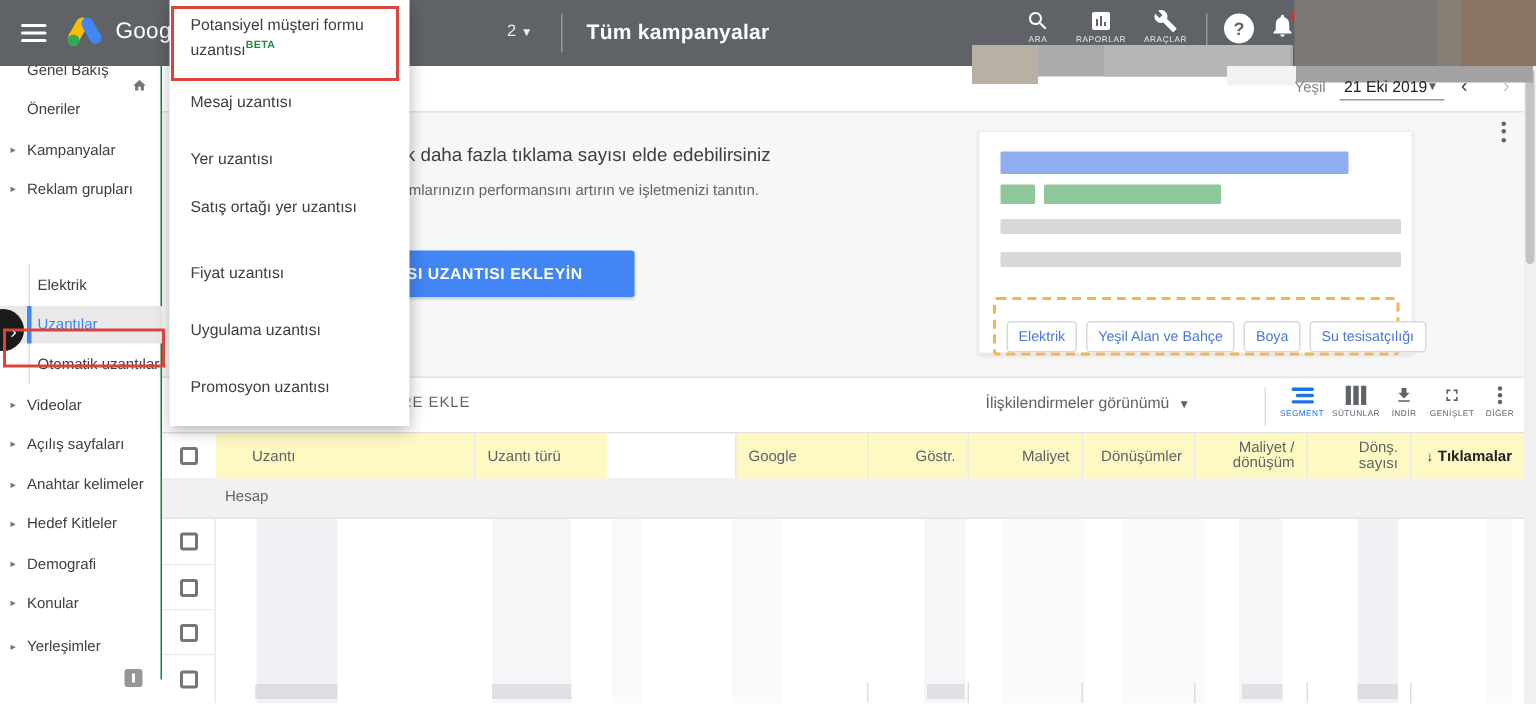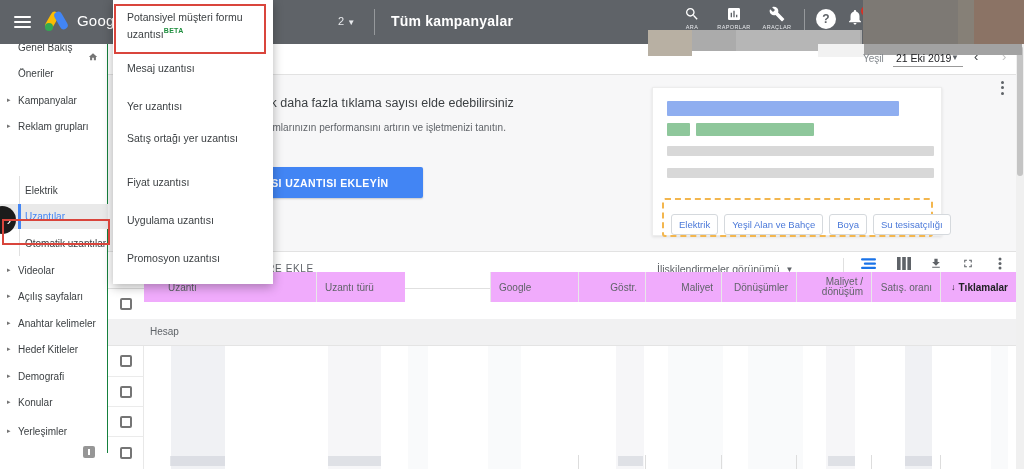--- a/index.html
+++ b/index.html
@@ -82,22 +82,22 @@
   .viewsel span{font-size:10.5px}
   .viewsel i{font-style:normal;font-size:8px;margin-left:6px}
   .tb-div{left:843px;top:258px;height:26px;width:1px;background:#e0e0e0;z-index:2}
   .action{position:absolute;top:257px;width:34px;text-align:center;color:#5f6368;z-index:2;cursor:pointer}
   .action svg{display:block;margin:0 auto}
   .action .albl{display:block;font-size:5.5px;letter-spacing:.3px;margin-top:3px}
   .action.blue{color:#1a73e8}
 
   
   .hline{position:absolute;left:108px;width:908px;height:1px;background:#e0e0e0;z-index:2}
-  .th{position:absolute;top:272px;height:30px;font-size:10px;color:#5f6368;display:flex;align-items:center;
-      padding:0 8px;border-left:1px solid #e8e8e8;z-index:2;background:#f0abfc}
+  .th{position:absolute;top:289px;height:30px;font-size:10px;color:#5f6368;display:flex;align-items:center;
+      padding:0 8px;border-left:1px solid #e8e8e8;z-index:2;background:#fef9c3}
   .th.nb{border-left:none}
   .th.r{justify-content:flex-end;text-align:right}
   .th.wrap{line-height:10px}
   .th.sorted{color:#202124;font-weight:bold}
   .sort-arrow{font-size:9px;margin-right:3px;font-weight:normal}
   .grouprow{left:108px;top:319px;width:908px;height:27px;background:#f1f1f2;border-bottom:1px solid #e4e4e4;z-index:2}
   .grouplbl{left:150px;top:326px;font-size:10px;color:#5f6368;z-index:3}
   .cbcell{position:absolute;left:108px;width:36px;border-right:1px solid #e8e8e8;border-bottom:1px solid #ebebeb;
           display:flex;align-items:center;justify-content:center;z-index:2;background:#fff}
   .cb{width:12px;height:12px;border:2px solid #757575;border-radius:2px;background:#fff;cursor:pointer}
@@ -335,21 +335,21 @@
   <div class="abs" style="left:108px;top:289px;width:36px;height:30px;display:flex;align-items:center;justify-content:center;z-index:2">
     <span class="cb"></span>
   </div>
   <div class="th nb" style="left:144px;width:172px;padding-left:24px">Uzantı</div>
   <div class="th" style="left:316px;width:89px">Uzantı türü</div>
   <div class="th" style="left:490px;width:88px">Google</div>
   <div class="th r" style="left:578px;width:67px">Göstr.</div>
   <div class="th r" style="left:721px;width:75px">Dönüşümler</div>
   <div class="th r" style="left:645px;width:76px">Maliyet</div>
   <div class="th r wrap" style="left:796px;width:75px">Maliyet / dönüşüm</div>
-  <div class="th r" style="left:871px;width:69px">Satış. oranı</div>
+  <div class="th r" style="left:871px;width:69px">Dönş. sayısı</div>
   <div class="th r sorted" style="left:940px;width:76px">
     <span class="sort-arrow">↓</span>
     <span>Tıklamalar</span>
   </div>
 
   <div class="abs grouprow"></div>
   <div class="abs grouplbl">Hesap</div>
 
   <div class="cbcell" style="top:346px;height:31px">
       <span class="cb"></span>

